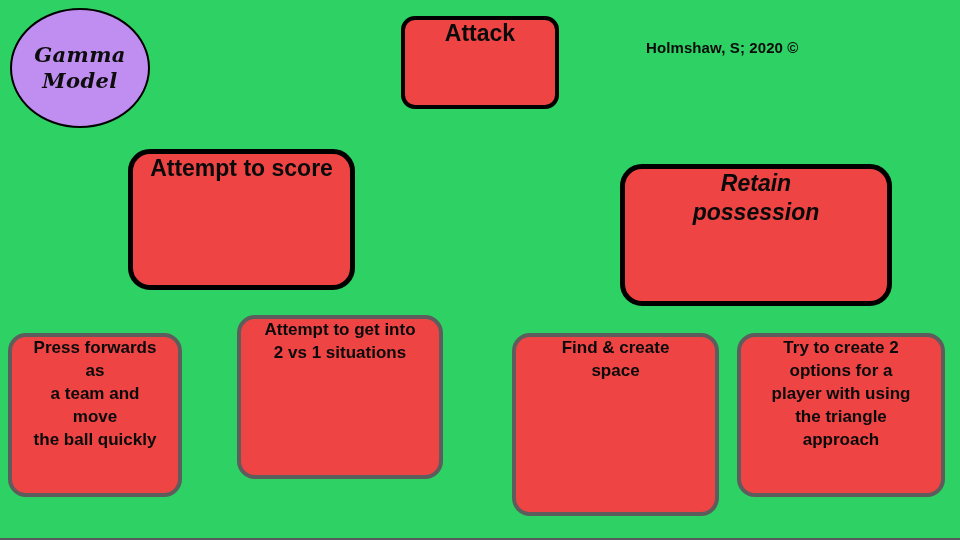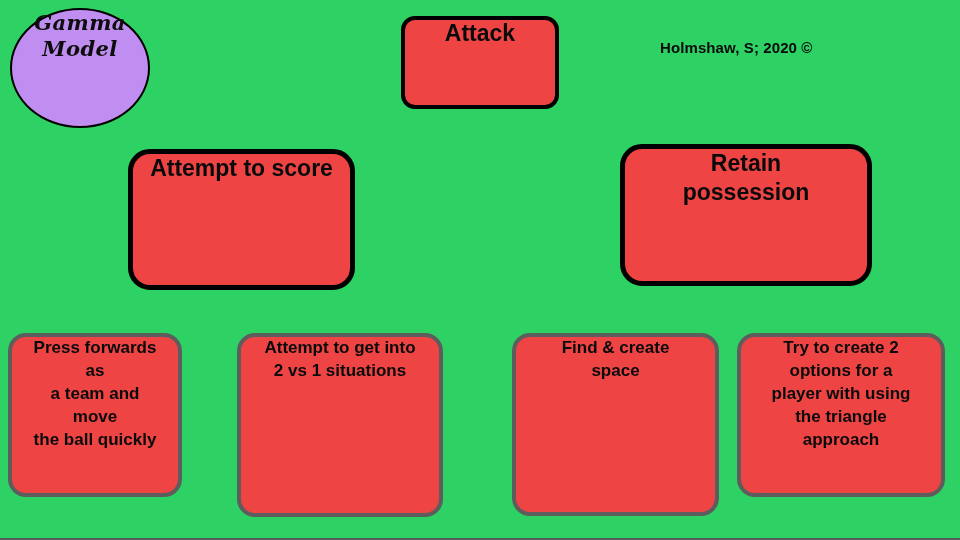--- a/index.html
+++ b/index.html
@@ -29,21 +29,21 @@
     top: 8px;
     width: 140px;
     height: 120px;
     border-radius: 50%;
     background: #c08ef0;
     border: 2px solid #000000;
     box-sizing: border-box;
     display: flex;
     flex-direction: column;
     align-items: center;
-    justify-content: flex-start;
+    justify-content: center;
     line-height: 1.25;
   }
   #model-circle .script-line {
     font-family: "DejaVu Serif", serif;
     font-style: italic;
     font-weight: 700;
     font-size: 21px;
     color: #0d0d0d;
     letter-spacing: 0.4px;
     text-align: center;
@@ -86,62 +86,63 @@
     line-height: 1.28;
   }
   #node-attempt-to-score {
     left: 128px;
     top: 149px;
     width: 227px;
     height: 141px;
   }
   #node-retain-possession {
     left: 620px;
-    top: 144px;
-    width: 252px;
+    top: 164px;
+    width: 272px;
     height: 142px;
+    font-style: italic;
   }
 
   
   .node.level3 {
     border: 4px solid #5d5d5d;
     border-radius: 18px;
     font-size: 17px;
     line-height: 1.35;
     padding: 0 18px;
   }
   #node-press-forwards {
     left: 8px;
     top: 333px;
     width: 174px;
     height: 164px;
   }
   #node-two-vs-one {
     left: 237px;
-    top: 333px;
+    top: 315px;
     width: 206px;
-    height: 184px;
+    height: 164px;
   }
   #node-find-create-space {
     left: 512px;
     top: 333px;
     width: 207px;
     height: 183px;
   }
   #node-triangle-approach {
     left: 737px;
     top: 333px;
     width: 208px;
     height: 164px;
   }
 
   
   #credit {
     position: absolute;
-    left: 660px;
+    left: 646px;
     top: 39px;
     font-size: 15px;
     font-weight: 700;
     color: #0a0a0a;
     letter-spacing: 0.1px;
     white-space: nowrap;
   }
 </style>
 </head>
 <body>

